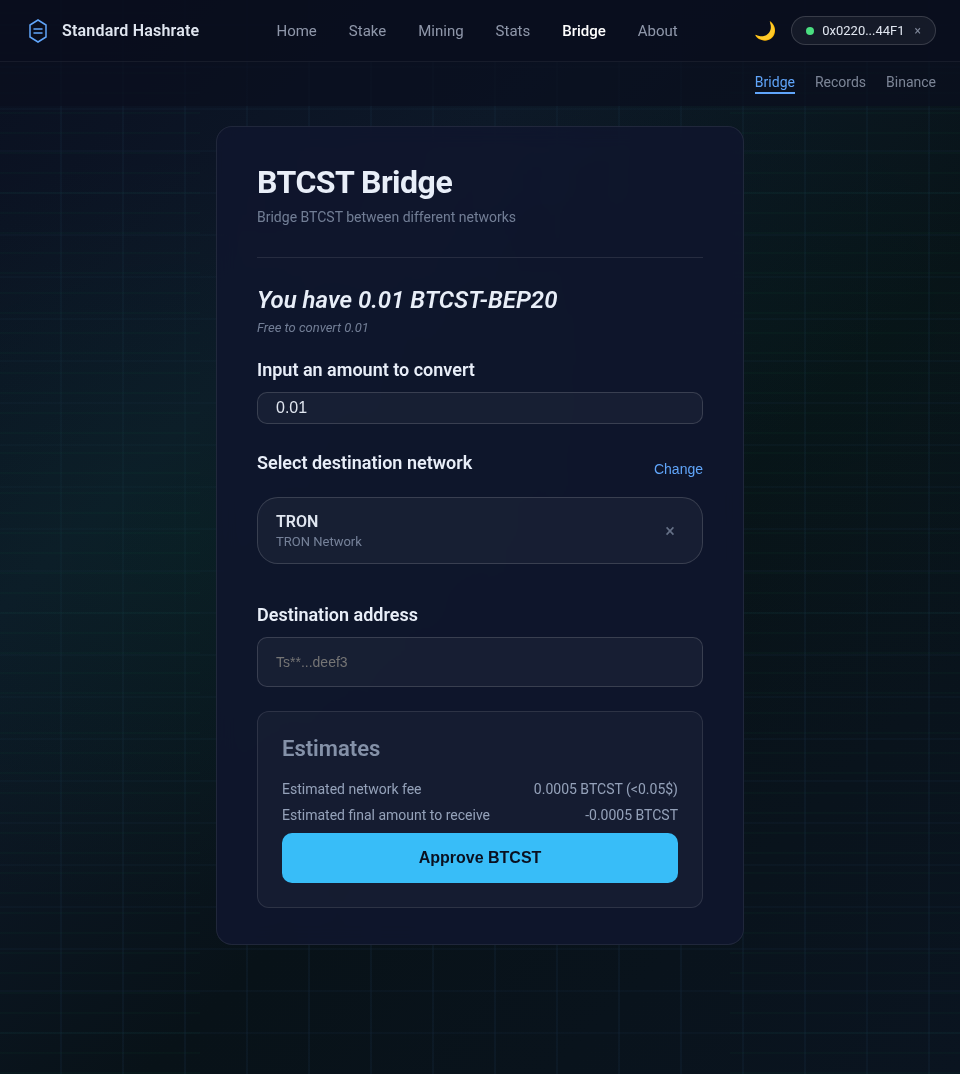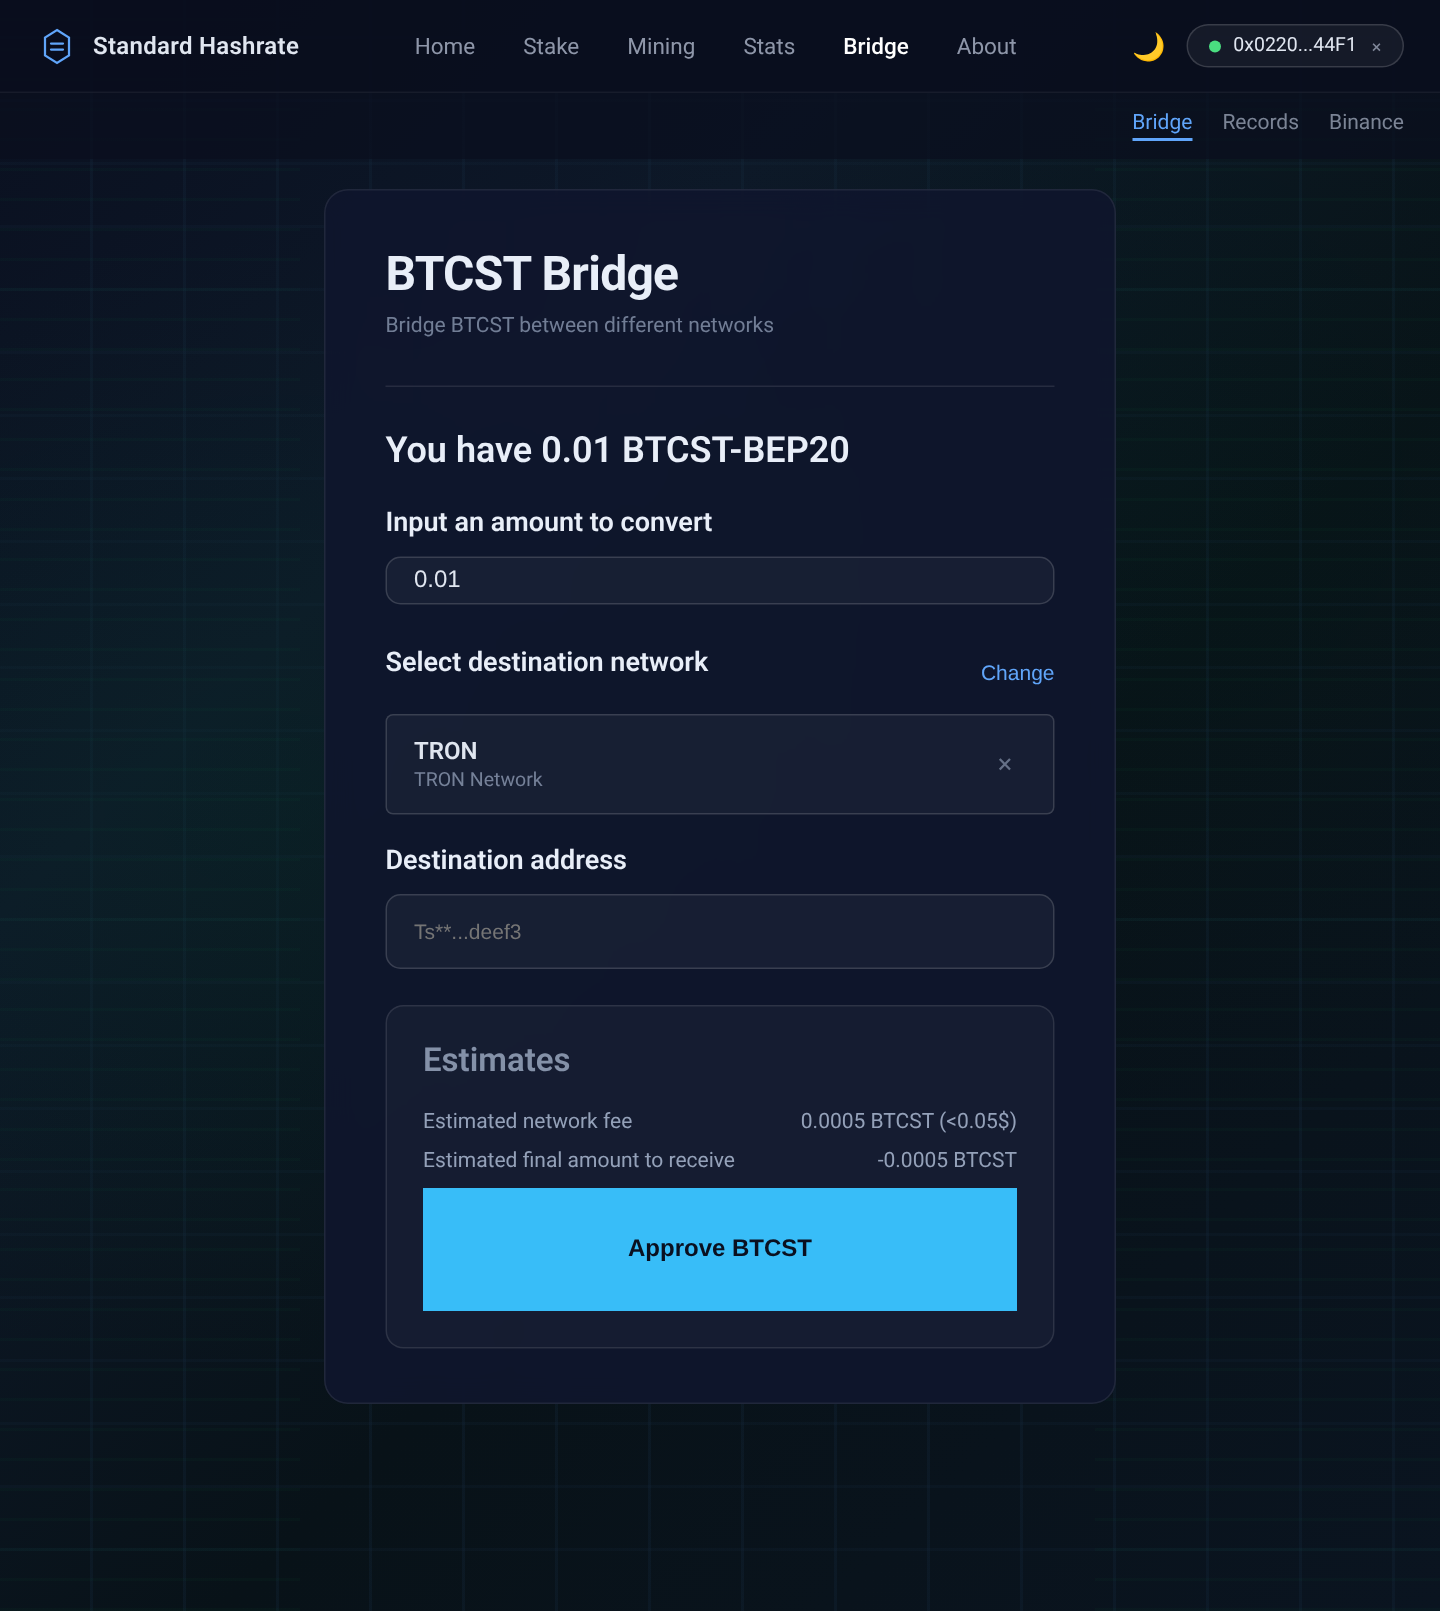--- a/index.html
+++ b/index.html
@@ -225,20 +225,21 @@
     }
 
     .divider {
       height: 1px;
       background: rgba(255,255,255,0.1);
       margin-bottom: 28px;
     }
 
     .balance-section {
       margin-bottom: 24px;
+      font-style: italic;
     }
 
     .balance-title {
       font-size: 24px;
       font-weight: 600;
       color: #e8eef8;
       margin-bottom: 6px;
     }
 
     .balance-subtitle {
@@ -278,26 +279,26 @@
       cursor: pointer;
       background: none;
       border: none;
       padding: 0;
     }
 
     .network-selector {
       width: 100%;
       background: rgba(255,255,255,0.04);
       border: 1px solid rgba(255,255,255,0.15);
-      border-radius: 5px;
+      border-radius: 21px;
       padding: 14px 18px;
       display: flex;
       align-items: center;
       justify-content: space-between;
-      margin-bottom: 20px;
+      margin-bottom: 40px;
       cursor: pointer;
     }
 
     .network-info {
       display: flex;
       flex-direction: column;
       gap: 3px;
     }
 
     .network-name {
@@ -370,22 +371,22 @@
       font-size: 13px;
       color: rgba(180,195,220,0.7);
       margin-top: 8px;
       margin-bottom: 20px;
     }
 
     .approve-btn {
       width: 100%;
       background: #38bdf8;
       border: none;
-      border-radius: 0;
-      padding: 32px;
+      border-radius: 10px;
+      padding: 16px;
       font-size: 16px;
       font-weight: 600;
       color: #0a1020;
       cursor: pointer;
       transition: background 0.2s;
     }
   </style>
 </head>
 <body>
 
@@ -433,20 +434,21 @@
 <div class="main-content">
   <div class="card">
 
     <h1 class="card-title">BTCST Bridge</h1>
     <p class="card-subtitle">Bridge BTCST between different networks</p>
 
     <div class="divider"></div>
 
     <div class="balance-section">
       <div class="balance-title">You have 0.01 BTCST-BEP20</div>
+      <div class="balance-subtitle">Free to convert 0.01</div>
     </div>
 
     <div class="section-label">Input an amount to convert</div>
     <input class="input-field" type="text" value="0.01" style="">
 
     <div class="section-header">
       <div class="section-label">Select destination network</div>
       <button class="change-btn">Change</button>
     </div>
 

